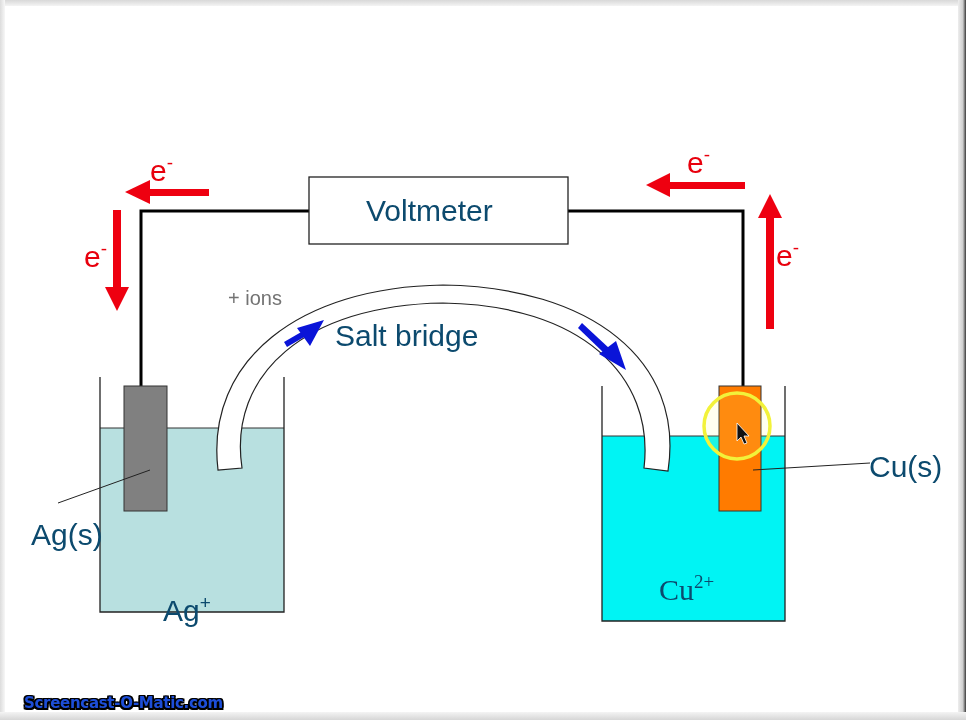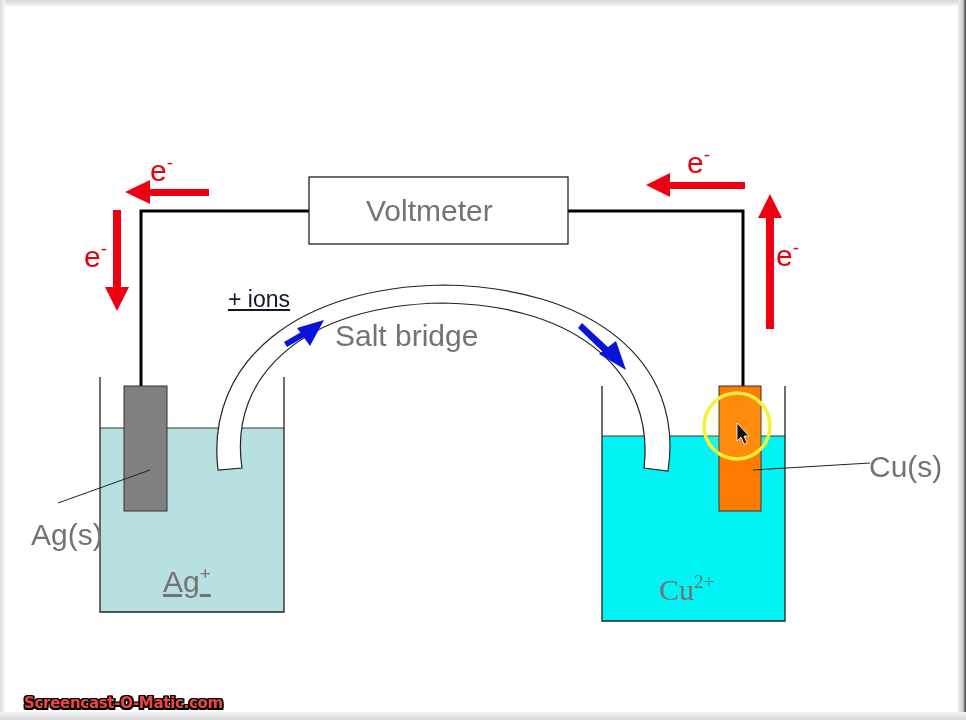--- a/index.html
+++ b/index.html
@@ -19,28 +19,28 @@
     .frame-right {
       position: absolute; left: 958px; top: 0; width: 8px; height: 720px;
       background: linear-gradient(90deg, #eeeeee, #cfcfcf 60%, #3a3a3a);
     }
     .frame-bottom {
       position: absolute; left: 0; top: 712px; width: 966px; height: 8px;
       background: linear-gradient(#f4f4f4, #d6d6d6);
     }
     svg.diagram { position: absolute; left: 0; top: 0; }
     .lbl { position: absolute; white-space: nowrap; line-height: 1; }
-    .black { color: #737373; font-size: 30px; }
+    .black { color: #0c4a6e; font-size: 30px; }
     .red { color: #e8000d; font-size: 30px; }
-    .blue { color: #0f172a; font-size: 23px; text-decoration: underline; }
+    .blue { color: #737373; font-size: 20px; }
     sup.s { font-size: 19px; vertical-align: 0; position: relative; top: -12px; }
     .watermark {
       position: absolute; left: 4px; top: 694px;
       font-family: "DejaVu Sans", sans-serif; font-weight: bold; font-size: 15px;
-      color: #ef4444; letter-spacing: -0.3px;
+      color: #1d4ed8; letter-spacing: -0.3px;
       text-shadow: -1.5px -1.5px 0 #000, 1.5px -1.5px 0 #000, -1.5px 1.5px 0 #000, 1.5px 1.5px 0 #000, 0 1.5px 0 #000, 0 -1.5px 0 #000, 1.5px 0 0 #000, -1.5px 0 0 #000;
       padding-left: 20px;
     }
   </style>
 </head>
 <body>
 
 <div class="frame-top"></div>
 <div class="frame-left"></div>
 <div class="frame-right"></div>
@@ -105,18 +105,18 @@
 <div class="lbl black" style="left:366px; top:196px;">Voltmeter</div>
 <div class="lbl black" style="left:335px; top:321px;">Salt bridge</div>
 <div class="lbl blue" style="left:228px; top:288px;">+ ions</div>
 
 <div class="lbl red" style="left:150px; top:156px;"><span>e</span><sup class="s">-</sup></div>
 <div class="lbl red" style="left:84px; top:242px;"><span>e</span><sup class="s">-</sup></div>
 <div class="lbl red" style="left:687px; top:148px;"><span>e</span><sup class="s">-</sup></div>
 <div class="lbl red" style="left:776px; top:241px;"><span>e</span><sup class="s">-</sup></div>
 
 <div class="lbl black" style="left:31px; top:520px;">Ag(s)</div>
-<div class="lbl black" style="left:163px; top:567px;text-decoration:underline;"><span>Ag</span><sup class="s">+</sup></div>
+<div class="lbl black" style="left:163px; top:596px;"><span>Ag</span><sup class="s">+</sup></div>
 
 <div class="lbl black" style="left:869px; top:452px;">Cu(s)</div>
 <div class="lbl black" style="left:659px; top:575px;font-family:Liberation Serif, serif;"><span>Cu</span><sup class="s">2+</sup></div>
 
 <div class="watermark">Screencast-O-Matic.com</div>
 
 </body></html>

